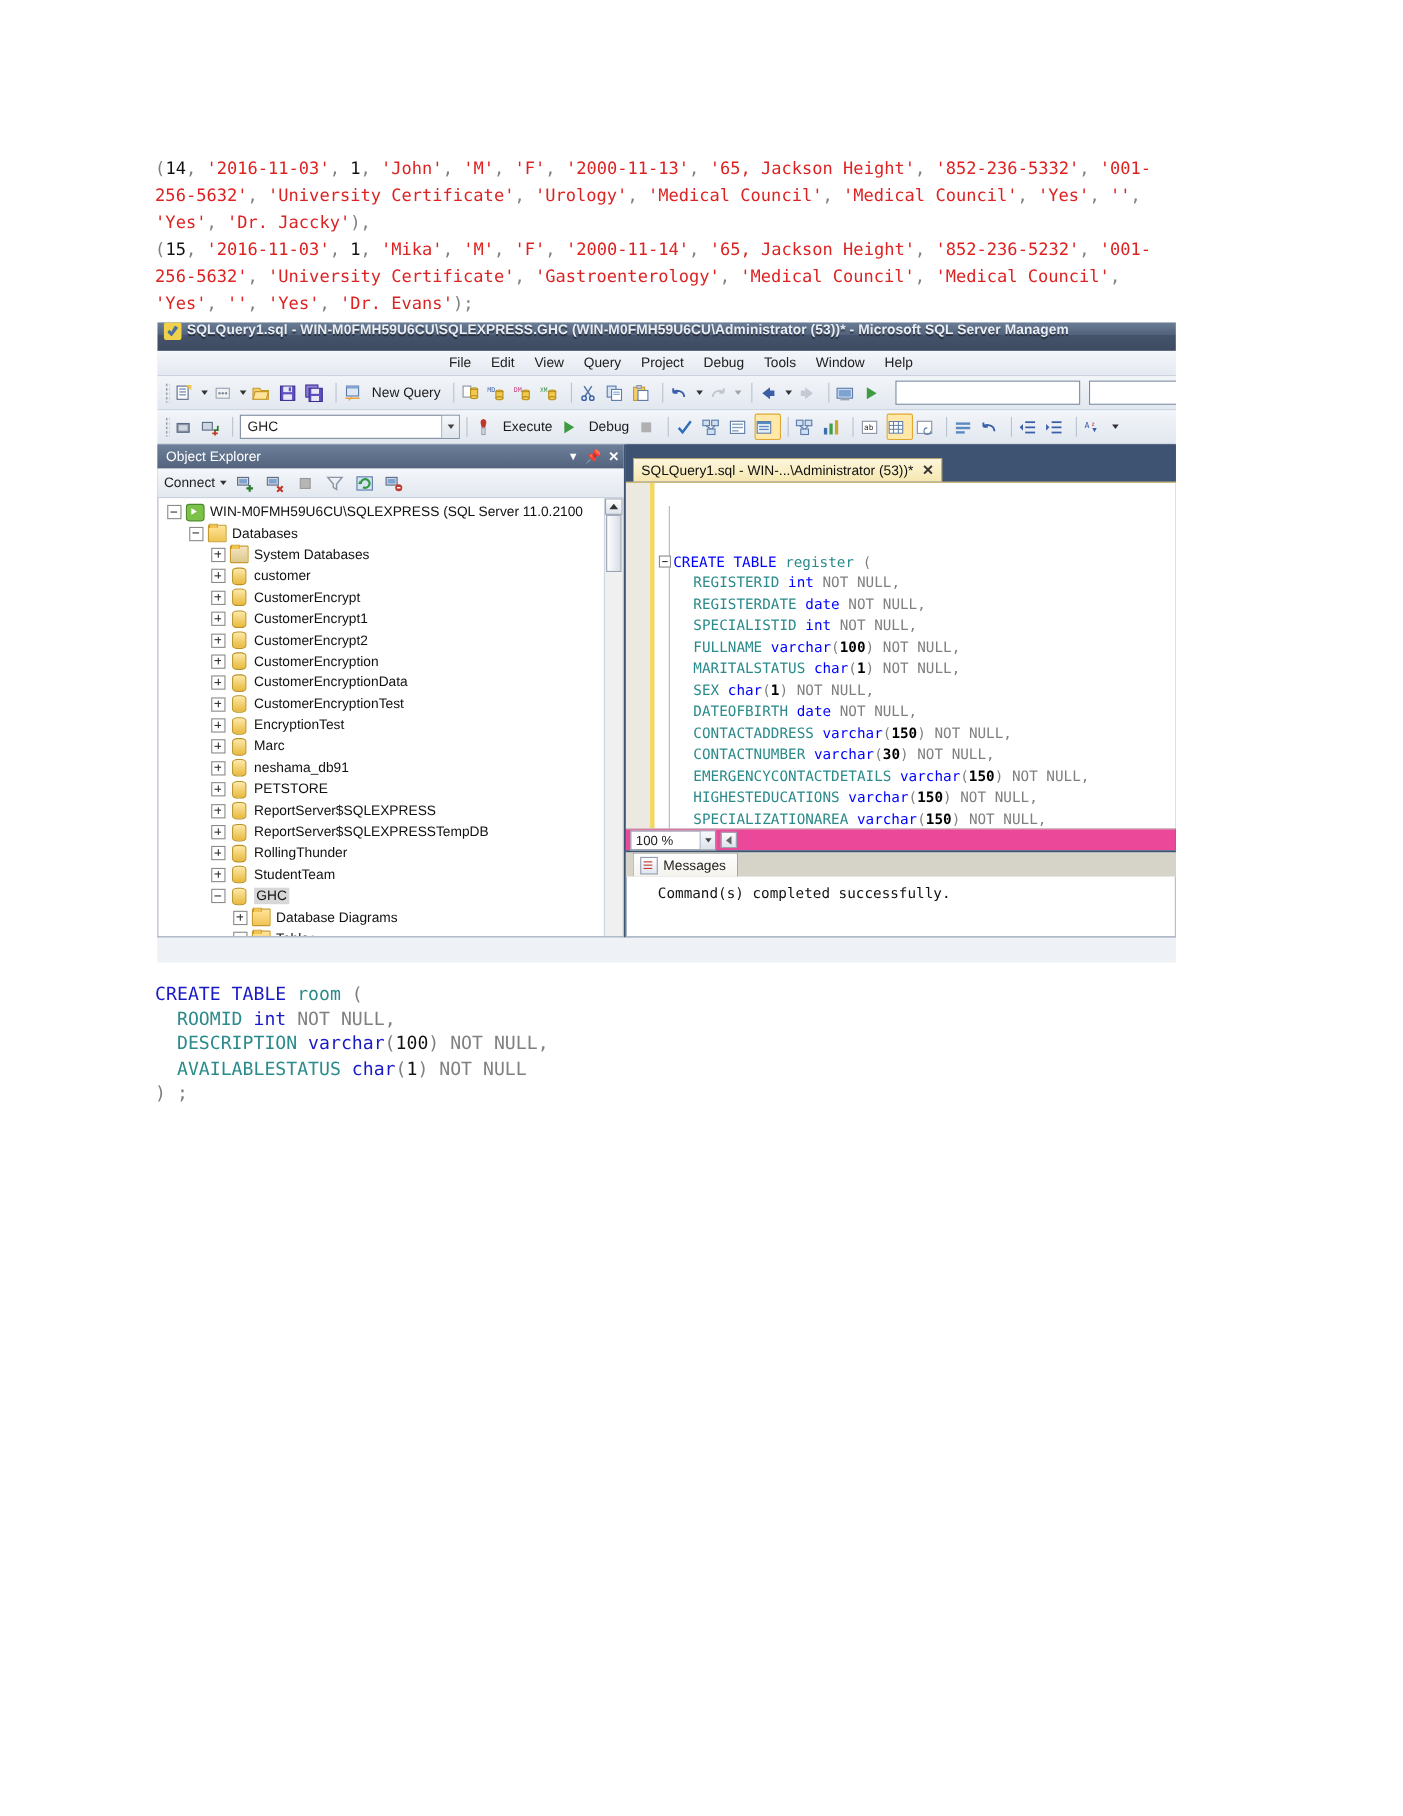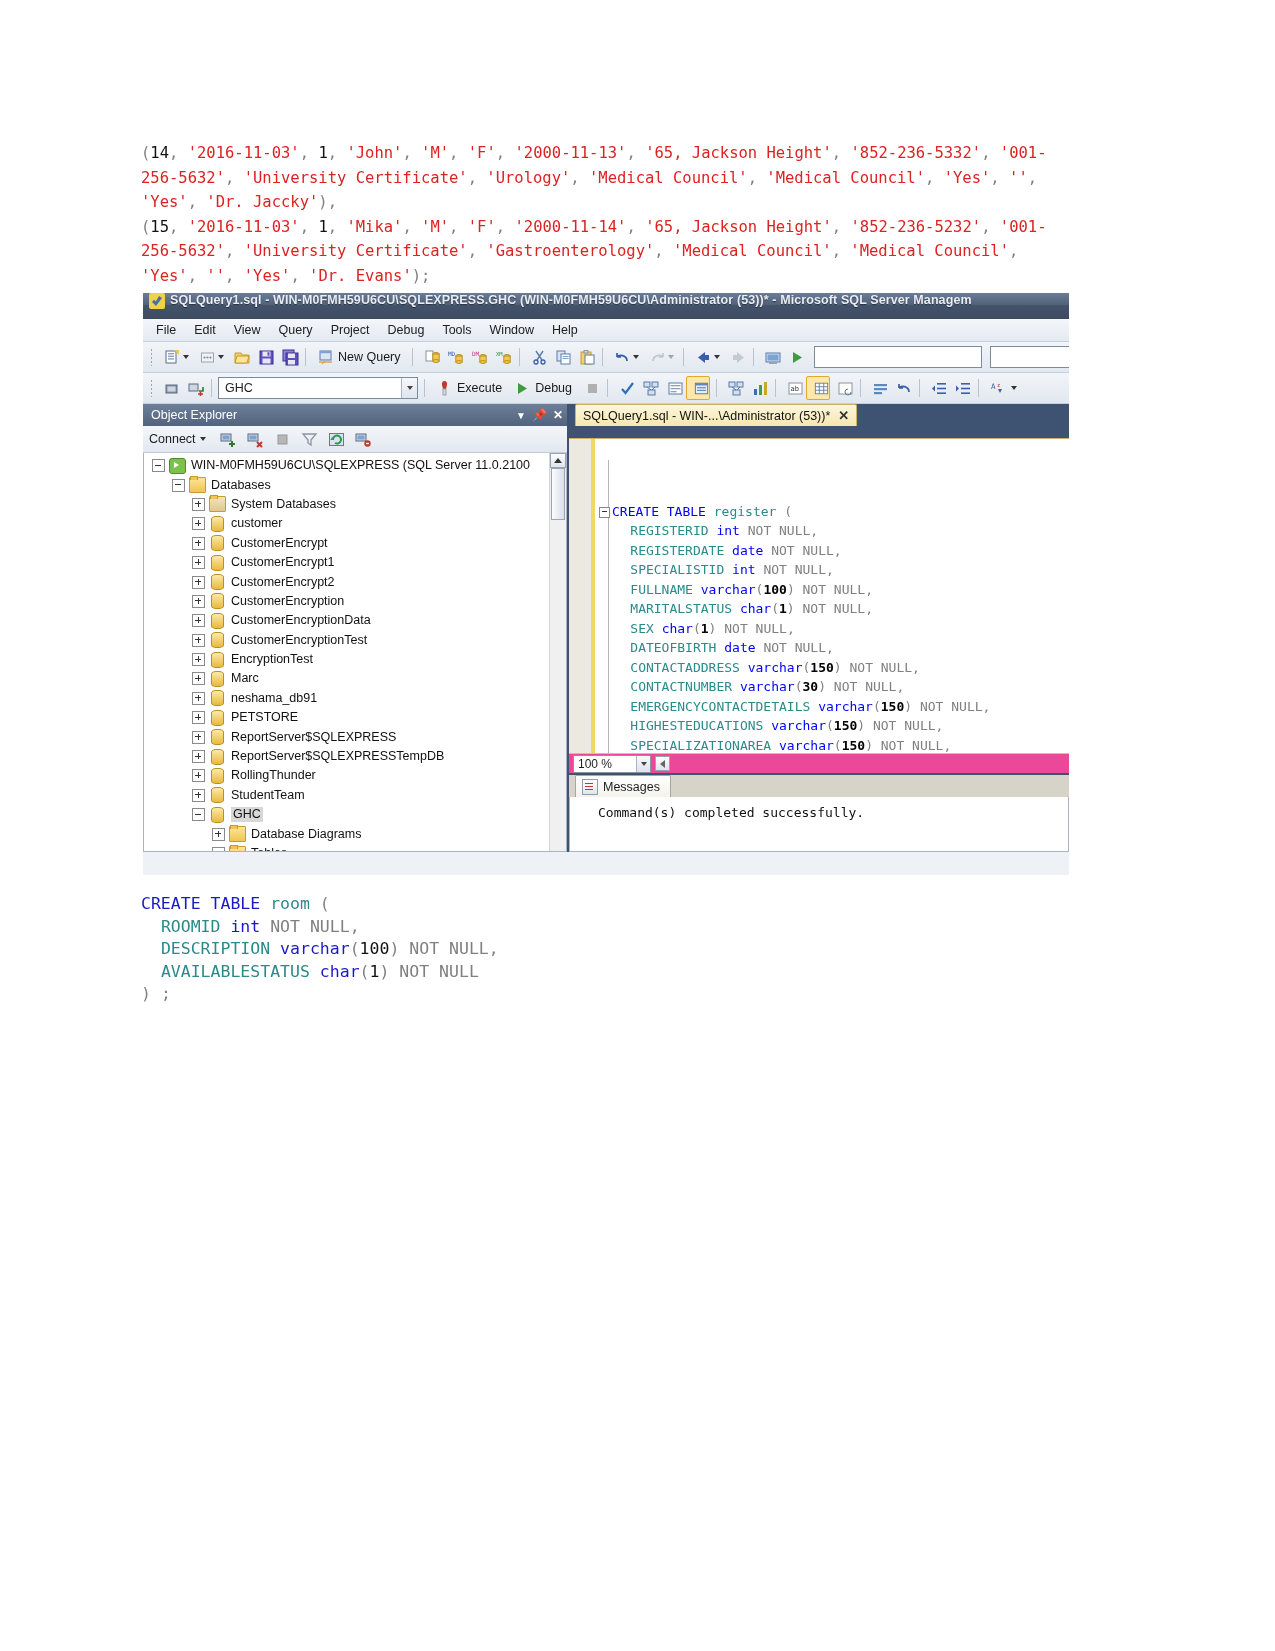--- a/index.html
+++ b/index.html
@@ -90,22 +90,23 @@
     clip-path: polygon(0 60%, 40% 100%, 100% 20%, 70% 0, 38% 55%, 20% 38%);
   }
 
   
   .menubar {
     height: 22px;
     background: linear-gradient(to bottom,#f4f6fa,#e4e9f1);
     border-bottom: 1px solid #c7cfdb;
     display: flex;
     align-items: center;
-    padding-left: 4px;
+    padding-left: 26px;
     gap: 0;
+    justify-content: center;
   }
   .menubar .mi {
     padding: 2px 9px;
     font-size: 12.5px;
     color: #202020;
     cursor: default;
   }
 
   
   .toolbar {
@@ -126,21 +127,21 @@
   }
   .tbsep {
     width: 1px; height: 18px;
     background: #b9c2cf;
     margin: 0 4px;
     flex: 0 0 auto;
   }
   .tbtn {
     width: 22px; height: 22px;
     display: inline-flex;
-    align-items: center; justify-content: flex-end;
+    align-items: center; justify-content: flex-start;
     border-radius: 2px;
     flex: 0 0 auto;
     position: relative;
   }
   .tbtn.active { background:#ffe8a8; border:1px solid #e0a82e; }
   .caret {
     width: 0; height: 0;
     border-left: 3.5px solid transparent;
     border-right: 3.5px solid transparent;
     border-top: 4px solid #333;
@@ -299,21 +300,21 @@
   .rpane {
     flex: 1;
     display: flex;
     flex-direction: column;
     background:#3e5372;
     min-width: 0;
   }
   .tabstrip {
     height: 34px;
     display: flex;
-    align-items: flex-start;
+    align-items: flex-end;
     padding-left: 6px;
   }
   .etab {
     background: linear-gradient(to bottom,#fdf6dc,#f6e7b0);
     border: 1px solid #c9b26a;
     border-bottom: 0;
     height: 21px;
     display: flex;
     align-items: center;
     padding: 0 7px;

